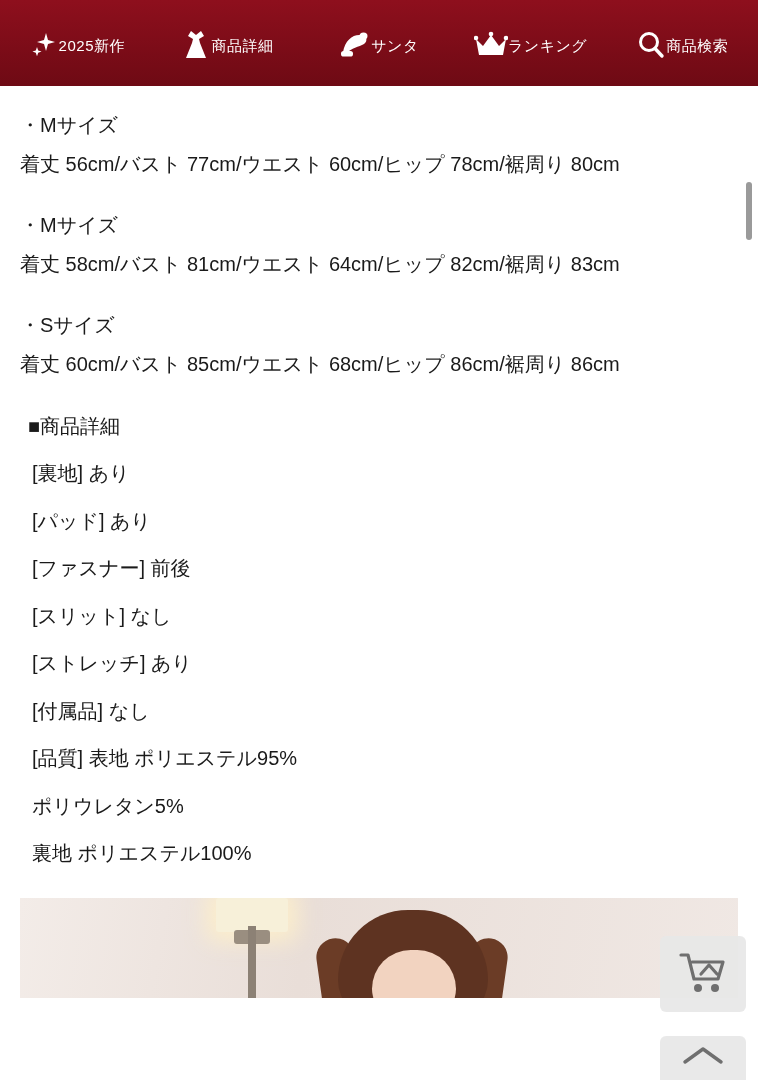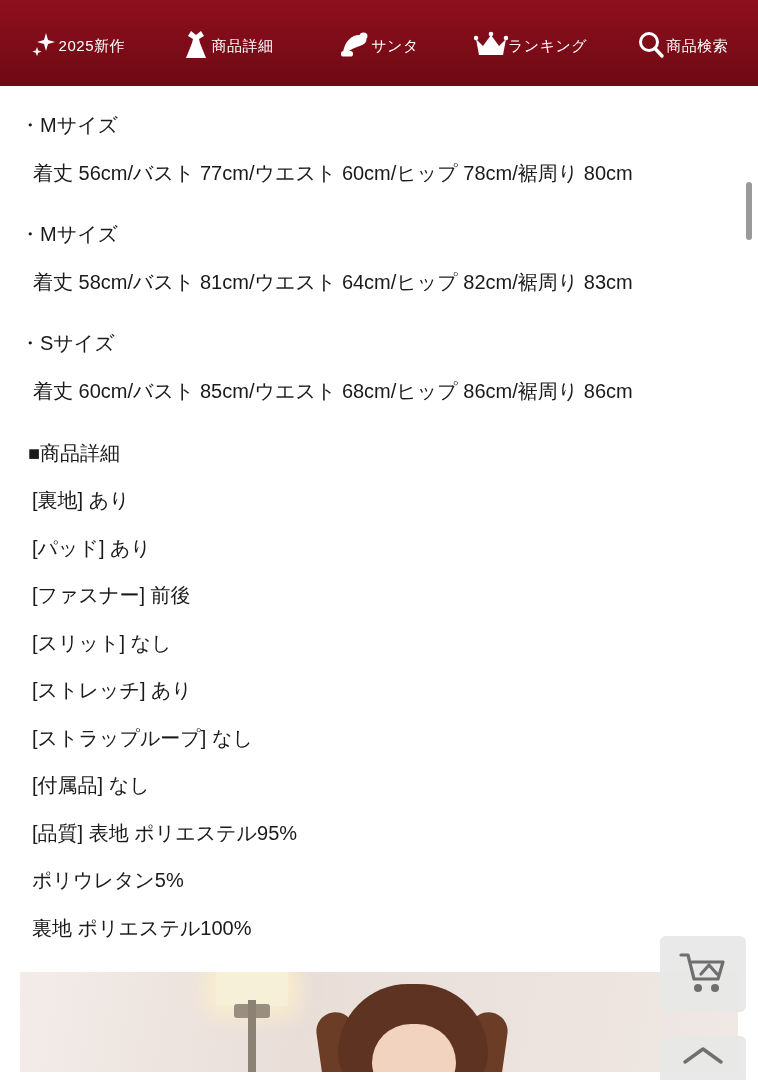--- a/index.html
+++ b/index.html
@@ -59,21 +59,21 @@
   }
   .spec-block { margin-bottom: 26px; }
   .spec-title {
     font-size: 20px;
     line-height: 34px;
     margin: 0 0 4px 0;
   }
   .spec-line {
     font-size: 20px;
     line-height: 36px;
-    margin: 13px;
+    margin: 0;
     max-width: 690px;
   }
 
   .detail-heading {
     font-size: 20px;
     line-height: 36px;
     margin: 10px 0 0 8px;
     font-weight: normal;
   }
   .detail-line {
@@ -283,21 +283,20 @@
     <p class="spec-line">着丈 60cm/バスト 85cm/ウエスト 68cm/ヒップ 86cm/裾周り 86cm</p>
   </section>
 
   <section>
     <p class="detail-heading">■商品詳細</p>
     <p class="detail-line">[裏地] あり</p>
     <p class="detail-line">[パッド] あり</p>
     <p class="detail-line">[ファスナー] 前後</p>
     <p class="detail-line">[スリット] なし</p>
     <p class="detail-line">[ストレッチ] あり</p>
-    <p class="detail-line">[ストラップループ] なし</p>
     <p class="detail-line">[付属品] なし</p>
     <p class="detail-line">[品質] 表地 ポリエステル95%</p>
     <p class="detail-line">ポリウレタン5%</p>
     <p class="detail-line">裏地 ポリエステル100%</p>
   </section>
 
 </main>
 
 <div class="photo">
   <div class="wall"></div>

